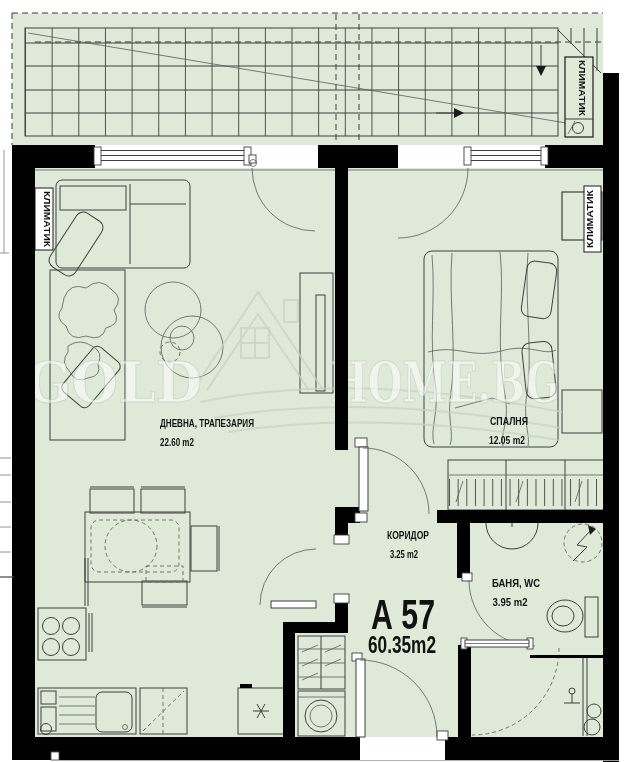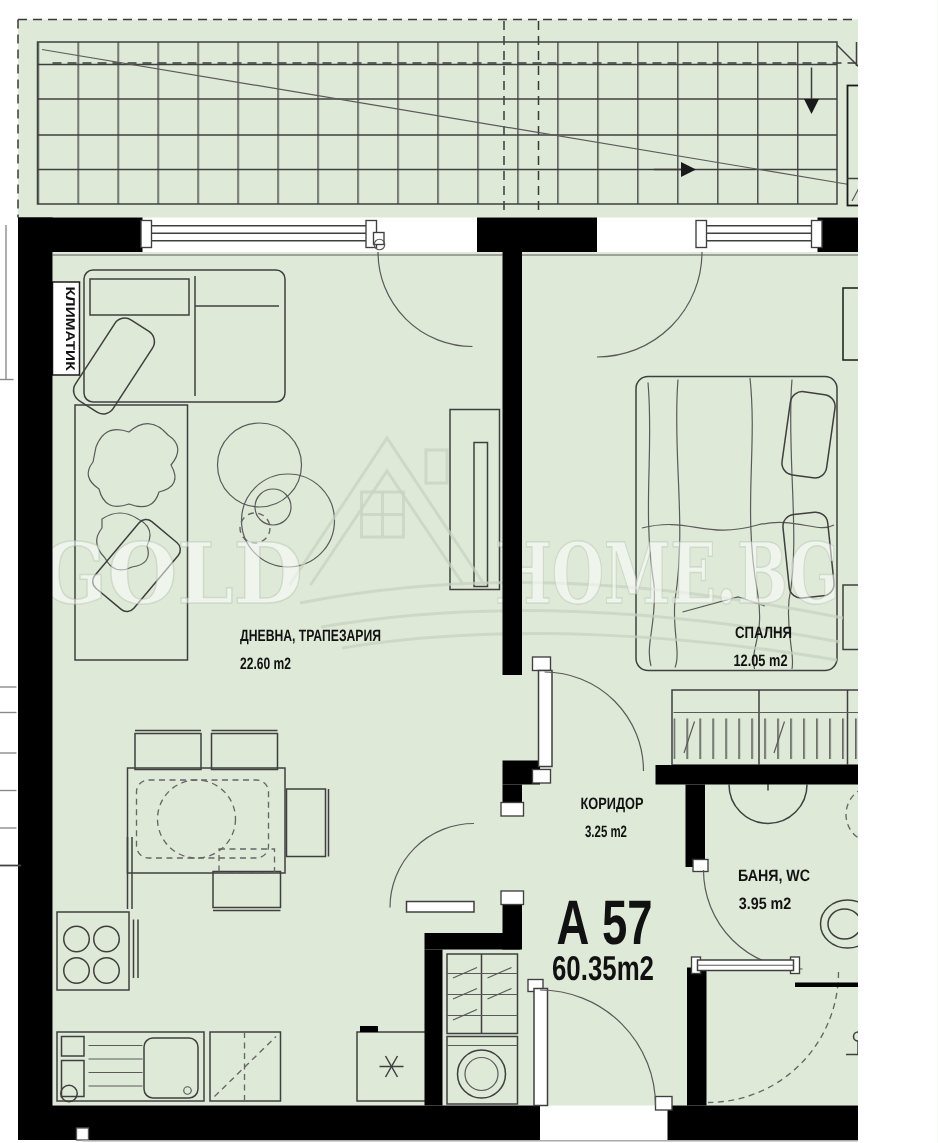--- a/index.html
+++ b/index.html
@@ -1,16 +1,16 @@
 <!DOCTYPE html>
 <html><head>
 <meta charset="utf-8">
 <style>
   html,body{margin:0;padding:0;background:#fff;}
-  #stage{position:relative;width:572px;height:762px;background:#fff;overflow:hidden;}
+  #stage{position:relative;width:619px;height:762px;background:#fff;overflow:hidden;}
   svg{display:block;}
   .wall{fill:#000;stroke:none;}
   .ln{stroke:#3f3f3f;stroke-width:1;fill:none;}
   .thin{stroke:#5a5a5a;stroke-width:0.8;fill:none;}
   .dash{stroke:#3a3a3a;stroke-width:1;fill:none;stroke-dasharray:6 4;}
   .dashf{stroke:#666;stroke-width:0.9;fill:none;stroke-dasharray:4 3;}
   .furn{stroke:#3f3f3f;stroke-width:1;fill:none;}
   .furnw{stroke:#3f3f3f;stroke-width:1;fill:#fff;}
   .jamb{fill:#fff;stroke:#3f3f3f;stroke-width:0.9;}
   .lbl{font:bold 11px "Liberation Sans",sans-serif;fill:#111;}

